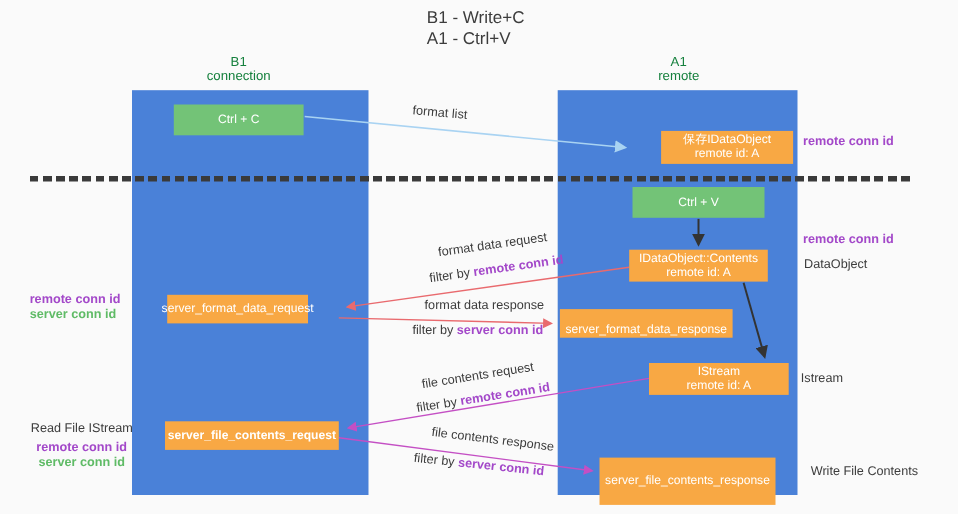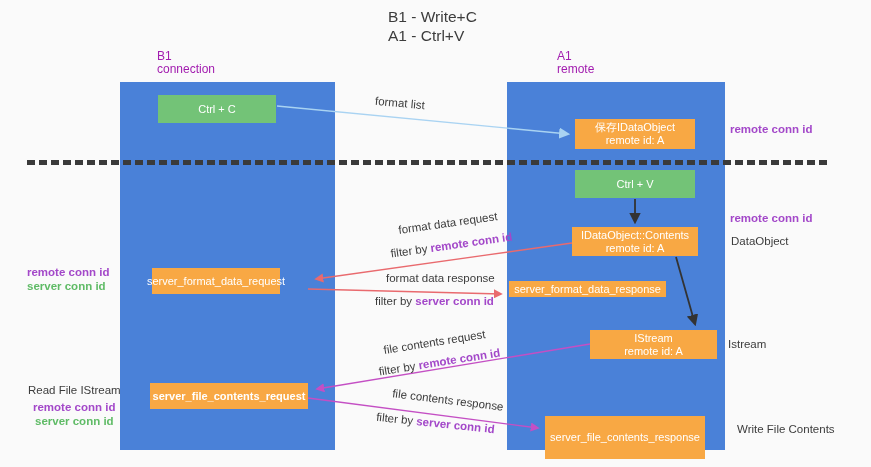--- a/index.html
+++ b/index.html
@@ -5,21 +5,21 @@
   :root{
     --bg:#fafafa; --lane-blue:#4a81d8; --box-green:#73c377; --box-orange:#f8a844;
     --arrow-blue:#a9d3f2; --arrow-black:#333333; --arrow-red:#e96a6e; --arrow-magenta:#c44fc4;
     --text-purple:#a348c9; --text-green:#5fbb66; --text-dark:#3c3c3c;
   }
   html,body{margin:0;padding:0;}
   body{background:#e9e9e9;font-family:"Liberation Sans","DejaVu Sans",sans-serif;}
   .stage{position:relative;width:871px;height:467px;background:var(--bg);overflow:hidden;}
 
   .title{position:absolute;left:388px;top:7px;font-size:15.5px;line-height:19px;color:var(--text-dark);}
-  .lane-header{position:absolute;width:120px;text-align:left;font-size:12px;line-height:13px;color:#a21caf;top:50px;}
+  .lane-header{position:absolute;width:120px;text-align:center;font-size:12px;line-height:13px;color:#15803d;top:50px;}
   .lane{position:absolute;top:82px;height:368px;background:var(--lane-blue);}
   .lane.left{left:120px;width:215px;}
   .lane.right{left:507px;width:218px;}
 
   .dashed{position:absolute;left:27px;top:160px;width:803px;height:5px;
     background:repeating-linear-gradient(90deg,#3a3a3a 0 8px,transparent 8px 12px);}
 
   svg.arrows{position:absolute;left:0;top:0;pointer-events:none;}
   .l-blue{stroke:var(--arrow-blue);stroke-width:1.4;}
   .l-black{stroke:var(--arrow-black);stroke-width:1.8;}
@@ -85,39 +85,39 @@
     <line x1="308" y1="289" x2="501" y2="294" class="l-red" marker-end="url(#mRed)"></line>
     <line x1="676" y1="257" x2="695" y2="324" class="l-black" marker-end="url(#mBlack)"></line>
     <line x1="590" y1="344" x2="317" y2="389" class="l-magenta" marker-end="url(#mMagenta)"></line>
     <line x1="308" y1="398" x2="538" y2="428" class="l-magenta" marker-end="url(#mMagenta)"></line>
   </svg>
 
   <div class="node green" style="left:158px;top:95px;width:118px;height:28px;">
     <span>Ctrl + C</span>
   </div>
 
-  <div class="node orange" style="left:575px;top:119px;width:120px;height:30px;">
+  <div class="node orange" style="left:601px;top:119px;width:120px;height:30px;">
     <span>保存IDataObject</span>
     <span>remote id: A</span>
   </div>
 
   <div class="node green" style="left:575px;top:170px;width:120px;height:28px;">
     <span>Ctrl + V</span>
   </div>
 
   <div class="node orange" style="left:572px;top:227px;width:126px;height:29px;">
     <span>IDataObject::Contents</span>
     <span>remote id: A</span>
   </div>
 
   <div class="node orange" style="left:152px;top:268px;width:128px;height:26px;">
     <span>server_format_data_request</span>
   </div>
 
-  <div class="node orange" style="left:509px;top:281px;width:157px;height:16px;">
+  <div class="node orange" style="left:509px;top:281px;width:157px;height:26px;justify-content:flex-end;">
     <span>server_format_data_response</span>
   </div>
 
   <div class="node orange" style="left:590px;top:330px;width:127px;height:29px;">
     <span>IStream</span>
     <span>remote id: A</span>
   </div>
 
   <div class="node orange" style="left:150px;top:383px;width:158px;height:26px;font-weight:bold;">
     <span>server_file_contents_request</span>

